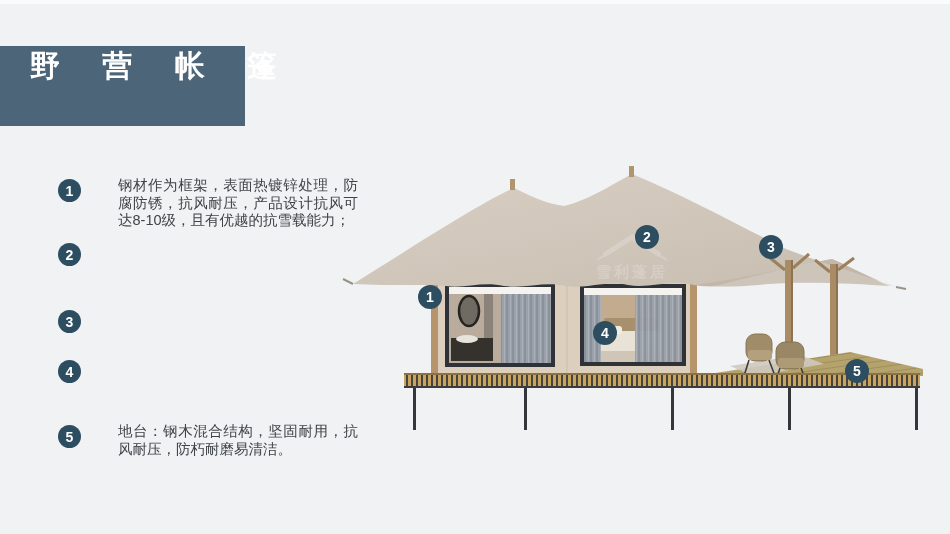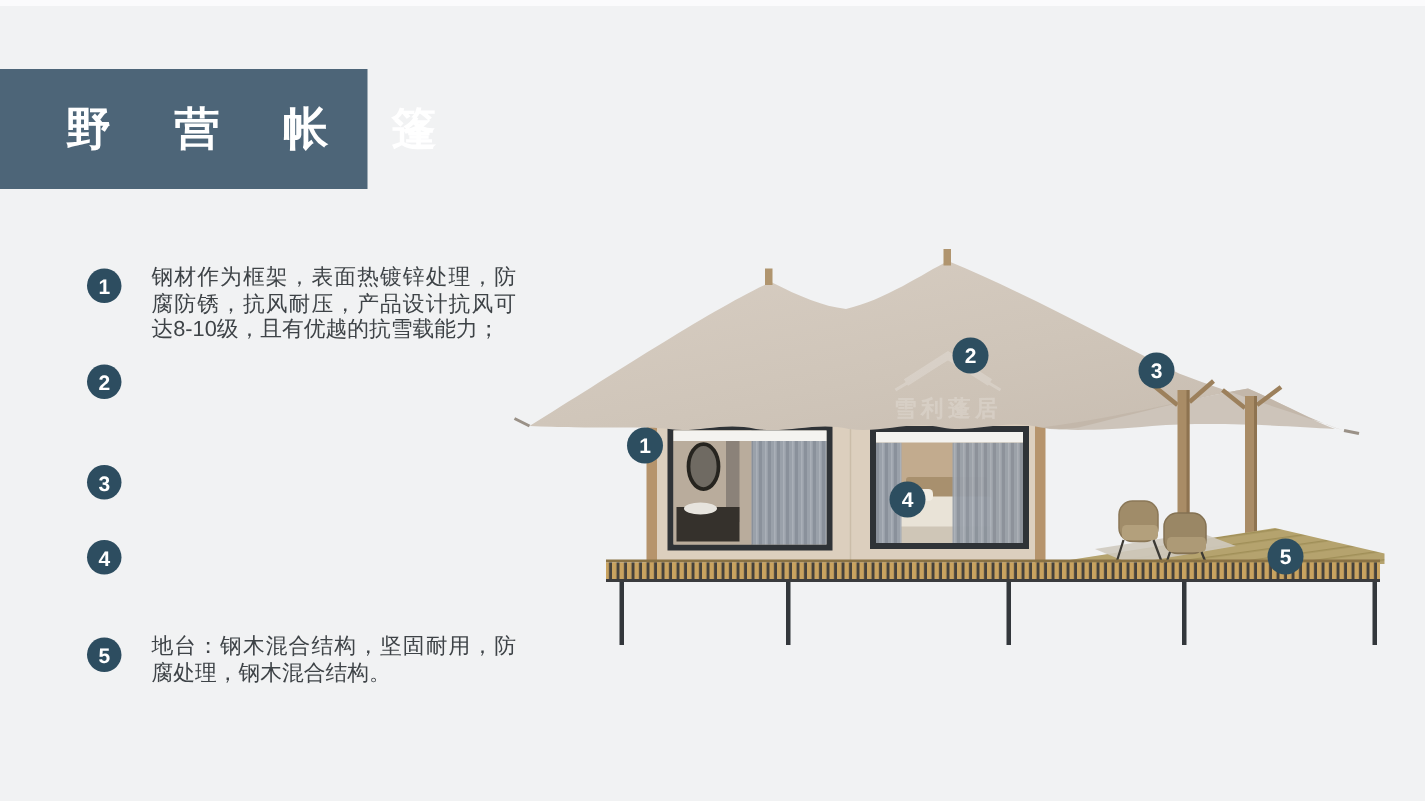--- a/index.html
+++ b/index.html
@@ -2,28 +2,28 @@
 <html><head>
 <meta charset="utf-8">
 <style>
   html,body{margin:0;padding:0;}
   body{background:#e8e8ea;font-family:"Liberation Sans","DejaVu Sans",sans-serif;}
   .slide{position:relative;width:950px;height:534px;background:#f1f2f3;overflow:hidden;}
   .top-strip{position:absolute;top:0;left:0;width:100%;height:4px;background:#fbfbfc;}
 
   
   .title-block{position:absolute;left:0;top:46px;width:245px;height:80px;background:#4d6578;
-    display:flex;align-items:center;box-sizing:border-box;padding-left:44px;}
+    display:flex;box-sizing:border-box;padding-left:30px;}
   .title-block .title-text{color:#ffffff;font-size:30px;font-weight:bold;letter-spacing:17px;white-space:nowrap;}
 
   
   .feature-row{position:absolute;left:58px;width:300px;display:flex;align-items:flex-start;}
   .num-badge{flex:0 0 23px;width:23px;height:23px;margin-top:2px;border-radius:50%;background:#2d4d60;
     color:#fff;font-size:14px;font-weight:bold;display:flex;align-items:center;justify-content:center;}
-  .feature-text{margin-left:20px;width:243px;font-size:14.5px;line-height:17.5px;color:#3e4347;
+  .feature-text{margin-left:37px;width:243px;font-size:14.5px;line-height:17.5px;color:#3e4347;
     text-align:justify;}
 
   
   .tent-wrap{position:absolute;left:338px;top:158px;width:610px;height:290px;}
   .tent-wrap svg{display:block;}
   .marker-label{fill:#ffffff;font-size:14px;font-weight:bold;font-family:"Liberation Sans","DejaVu Sans",sans-serif;}
   .wm-text{fill:#ffffff;font-size:15px;font-weight:bold;letter-spacing:3px;
     font-family:"Liberation Sans","DejaVu Sans",sans-serif;}
 </style>
 </head>
@@ -45,21 +45,21 @@
       <div class="num-badge">2</div>
     </div>
     <div class="feature-row" style="top:308px">
       <div class="num-badge">3</div>
     </div>
     <div class="feature-row" style="top:358px">
       <div class="num-badge">4</div>
     </div>
     <div class="feature-row" style="top:423px">
       <div class="num-badge">5</div>
-      <div class="feature-text">地台：钢木混合结构，坚固耐用，防腐处理，钢木混合结构。</div>
+      <div class="feature-text">地台：钢木混合结构，坚固耐用，抗风耐压，防朽耐磨易清洁。</div>
     </div>
   </div>
 
   <div class="tent-wrap">
     <svg viewBox="0 0 610 290" width="610" height="290">
       <defs>
         <linearGradient id="canopyGrad" x1="0" y1="0" x2="1" y2="1">
           <stop offset="0" stop-color="#d8cec3"></stop>
           <stop offset="0.55" stop-color="#cfc5b9"></stop>
           <stop offset="1" stop-color="#c7bcb0"></stop>

